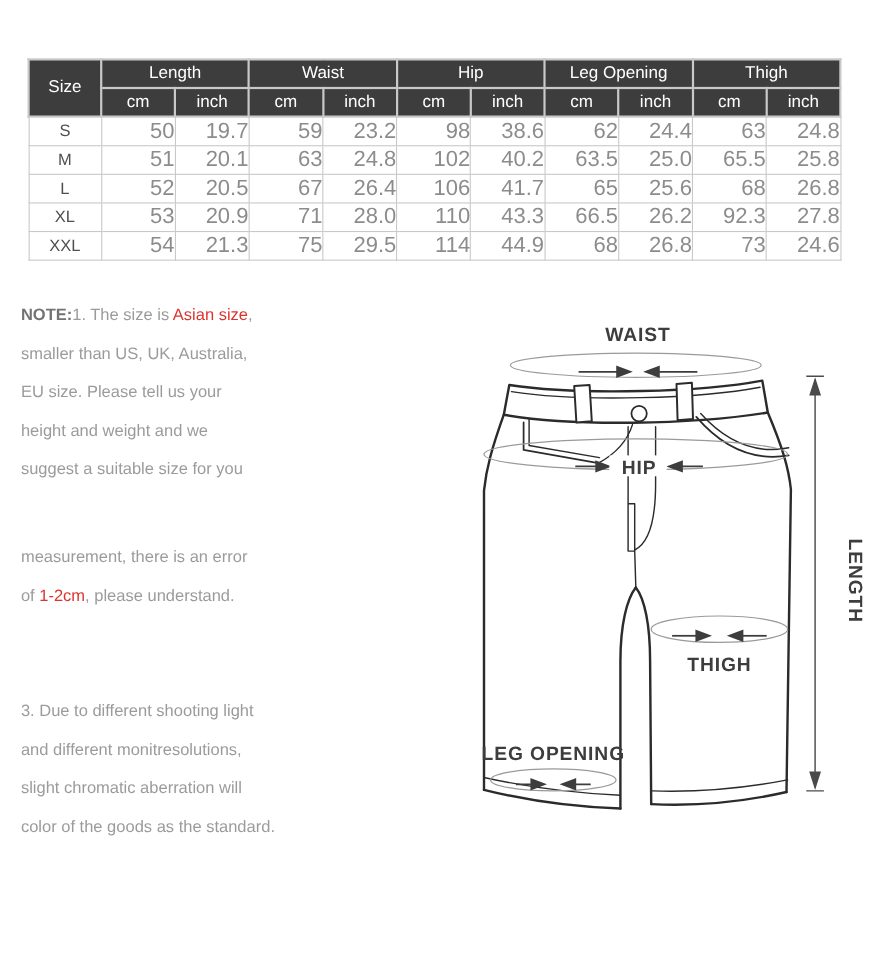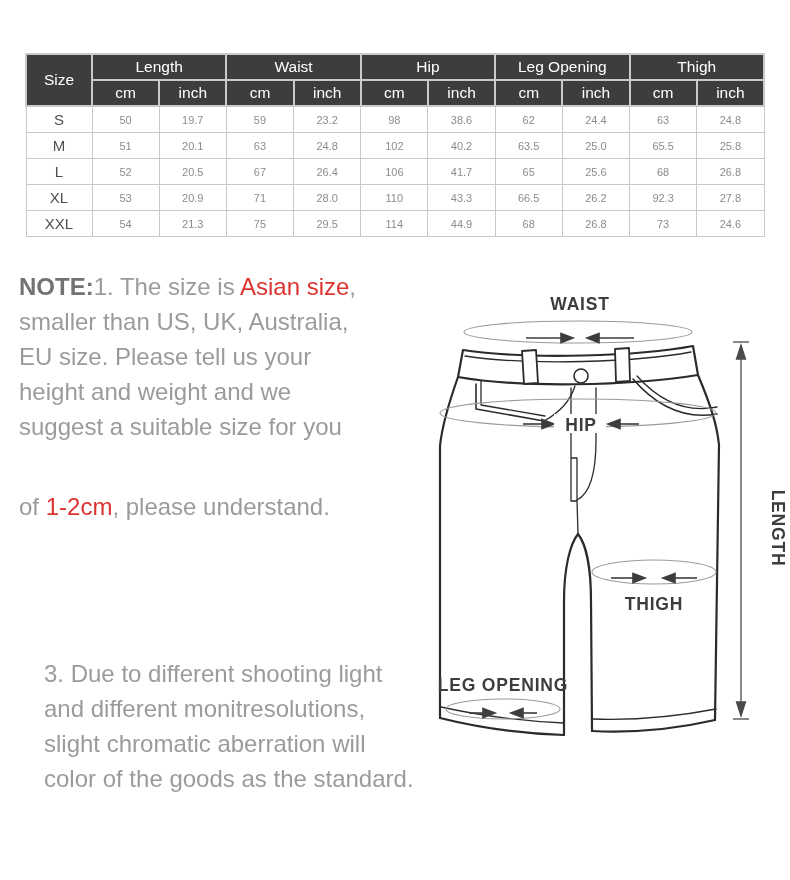--- a/index.html
+++ b/index.html
@@ -18,33 +18,33 @@
     background:#3d3d3d;color:#ffffff;font-weight:normal;
     font-size:15.5px;border:2px solid #c9c9c9;height:24px;
     text-align:center;vertical-align:middle;padding:0;
   }
   table.size-table tbody th{
     color:#4f4f4f;font-weight:normal;font-size:15px;
     border:1px solid #c9c9c9;background:#ffffff;height:25px;
     text-align:center;padding:0;
   }
   table.size-table tbody td{
-    color:#8c8c8c;font-size:11px;border:1px solid #c9c9c9;
-    background:#ffffff;height:25px;text-align:center;padding:0;
+    color:#8c8c8c;font-size:20px;border:1px solid #c9c9c9;
+    background:#ffffff;height:25px;text-align:right;padding:0;
   }
 
   
   .note{position:absolute;left:19px;width:430px;color:#9b9b9b;
-        font-size:24px;line-height:35px;}
+        font-size:15px;line-height:35px;}
   .note .line{white-space:nowrap;}
   .note .b{font-weight:bold;color:#737373;}
   .note .red{color:#dd3330;}
   .note-1{top:269px;}
   .note-2{top:489px;}
-  .note-3{top:656px;margin-left:25px;}
+  .note-3{top:629px;}
 
   
   .diagram{position:absolute;left:430px;top:288px;}
   .dlabel{
     font-family:"Liberation Sans","DejaVu Sans",sans-serif;
     font-size:17.5px;font-weight:bold;fill:#3d3d3d;
     letter-spacing:0.8px;text-anchor:middle;
   }
 </style>
 </head>
@@ -161,20 +161,21 @@
 
   <div class="note note-1">
     <div class="line"><span class="b">NOTE:</span><span>1. The size is </span><span class="red">Asian size</span><span>,</span></div>
     <div class="line">smaller than US, UK, Australia,</div>
     <div class="line">EU size. Please tell us your</div>
     <div class="line">height and weight and we</div>
     <div class="line">suggest a suitable size for you</div>
   </div>
 
   <div class="note note-2">
+    <div class="line">measurement, there is an error</div>
     <div class="line"><span>of </span><span class="red">1-2cm</span><span>, please understand.</span></div>
   </div>
 
   <div class="note note-3">
     <div class="line">3. Due to different shooting light</div>
     <div class="line">and different monitresolutions,</div>
     <div class="line">slight chromatic aberration will</div>
     <div class="line">color of the goods as the standard.</div>
   </div>
 

